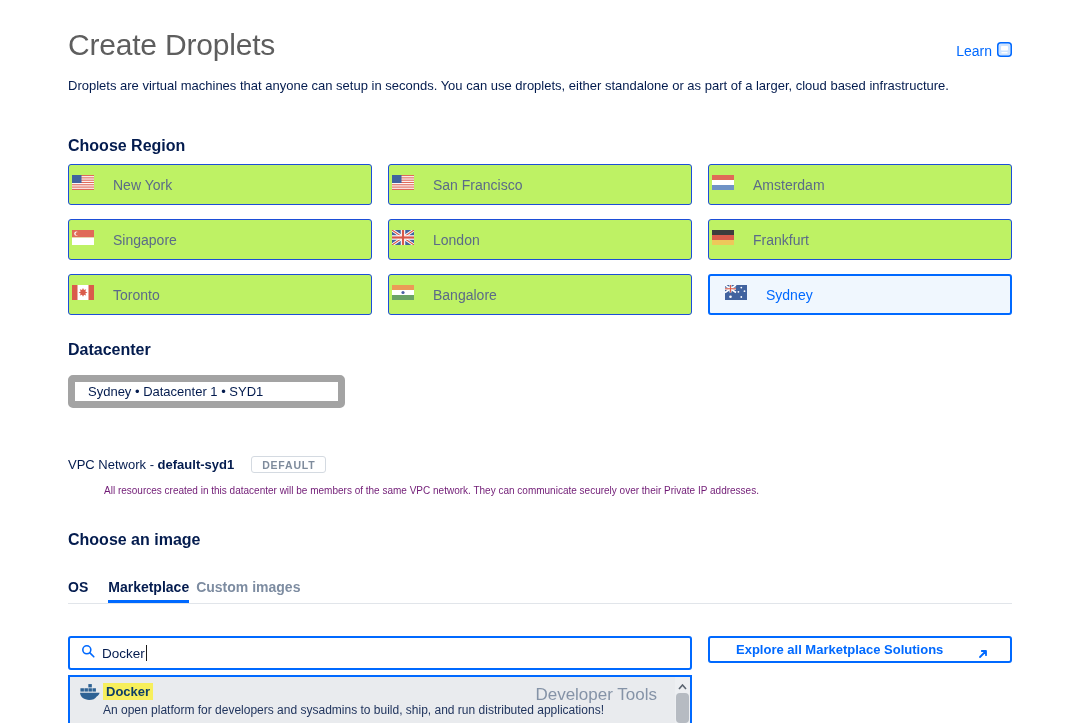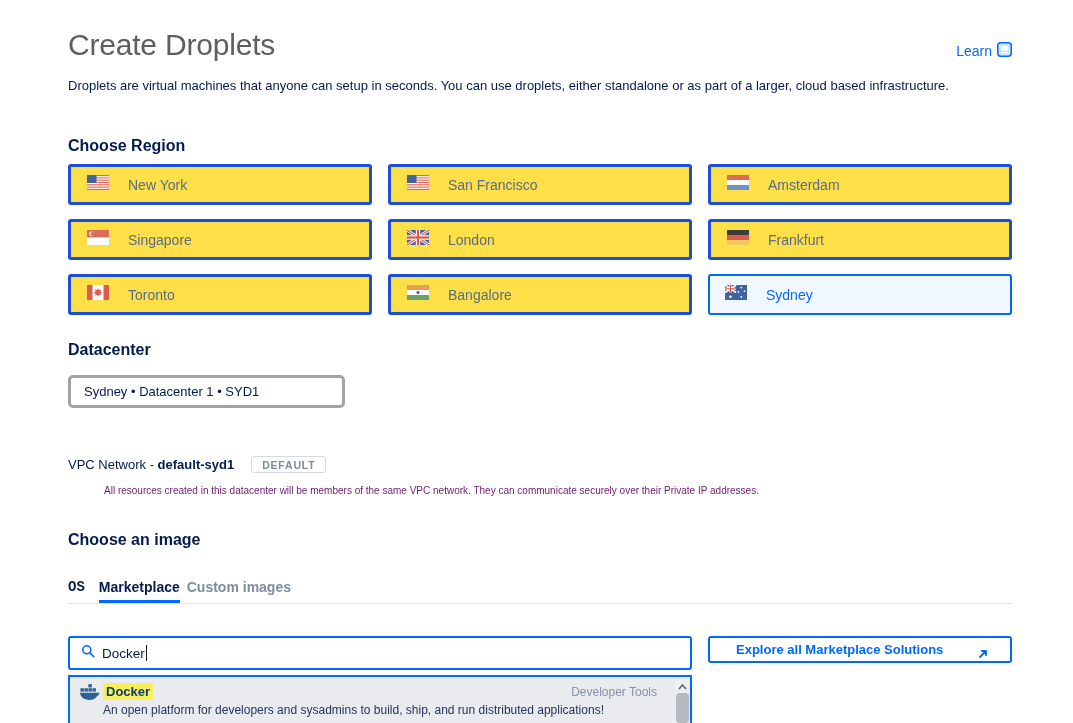--- a/index.html
+++ b/index.html
@@ -10,53 +10,53 @@
   }
   .title{position:absolute;left:68px;top:28px;margin:0;font-size:30px;font-weight:400;color:#5e5e5e;letter-spacing:-0.2px;}
   .learn{position:absolute;top:42px;right:61px;display:flex;align-items:center;gap:5px;color:#0069ff;font-size:14px;text-decoration:none;cursor:pointer;}
   .subtitle{position:absolute;left:68px;top:78px;font-size:13px;color:#031b4e;}
   .section-heading{position:absolute;left:68px;margin:0;font-size:16px;font-weight:700;color:#031b4e;}
   #region-heading{top:124px;margin-top:13px;}
   #datacenter-heading{top:341px;}
   #image-heading{top:531px;}
 
   .region-grid{position:absolute;left:68px;top:164px;width:944px;display:grid;grid-template-columns:repeat(3,304px);column-gap:16px;row-gap:14px;}
-  .region-card{box-sizing:border-box;height:41px;border:3px solid #1d4ed8;border-radius:3px;background:#fde047;display:flex;align-items:center;padding-left:16px;cursor:pointer;}
+  .region-card{box-sizing:border-box;height:41px;border:1px solid #1d4ed8;border-radius:3px;background:#bef264;display:flex;align-items:center;padding-left:3px;cursor:pointer;}
   .region-card .flag{margin-right:19px;flex:0 0 auto;}
   .region-card .label{font-size:14px;color:#5b6b88;}
   .region-card.selected{border:2px solid #0069ff;background:#f0f7fe;padding-left:15px;}
   .region-card.selected .label{color:#0069ff;}
 
-  .datacenter-select{position:absolute;left:68px;top:375px;width:277px;height:33px;box-sizing:border-box;border:3px solid #a3a3a3;border-radius:5px;background:#fff;display:flex;align-items:center;padding-left:13px;font-size:13px;color:#031b4e;cursor:pointer;}
+  .datacenter-select{position:absolute;left:68px;top:375px;width:277px;height:33px;box-sizing:border-box;border:7px solid #a3a3a3;border-radius:5px;background:#fff;display:flex;align-items:center;padding-left:13px;font-size:13px;color:#031b4e;cursor:pointer;}
 
   .vpc-row{position:absolute;left:68px;top:456px;display:flex;align-items:center;font-size:13px;color:#031b4e;}
   .vpc-name{font-weight:700;}
   .vpc-badge{margin-left:17px;border:1px solid #d4dae1;border-radius:3px;padding:2px 10px 1px;font-size:10.5px;font-weight:700;color:#7e8b9c;letter-spacing:0.8px;background:#fff;}
   .vpc-desc{position:absolute;left:68px;top:485px;font-size:10px;color:#701a75;margin-left:36px;}
 
   .tabs{position:absolute;left:68px;top:579px;width:944px;border-bottom:1px solid #e1e5ea;display:flex;}
   .tab{font-size:14px;font-weight:700;color:#031b4e;padding-bottom:5px;border-bottom:3px solid transparent;cursor:pointer;}
-  #tab-os{margin-right:14px;font-family:Liberation Mono, monospace;}
+  #tab-os{margin-right:20px;}
   #tab-marketplace{margin-right:7px;}
   .tab.active{border-bottom-color:#0069ff;}
   .tab.muted{color:#7d8ca1;}
 
   .search-box{position:absolute;left:68px;top:636px;width:624px;height:34px;box-sizing:border-box;border:2px solid #0069ff;border-radius:3px;background:#fff;display:flex;align-items:center;padding-left:11px;cursor:text;}
   .search-text{font-size:13.5px;color:#031b4e;margin-left:7px;}
   .caret{width:1px;height:16px;background:#1a1a1a;margin-left:1px;}
 
   .explore-btn{position:absolute;left:708px;top:636px;width:304px;height:27px;box-sizing:border-box;border:2px solid #0069ff;border-radius:3px;background:#fff;color:#0069ff;font-weight:700;font-size:13px;text-align:left;padding:0 0 0 26px;cursor:pointer;font-family:"Liberation Sans",sans-serif;}
   .explore-arrow{position:absolute;right:21px;top:10px;}
 
   .dropdown{position:absolute;left:68px;top:675px;width:624px;height:48px;box-sizing:border-box;border:2px solid #0069ff;border-bottom:none;background:#e9ebee;overflow:hidden;}
   .result-item{position:relative;height:100%;cursor:pointer;}
   .whale{position:absolute;left:10px;top:7px;}
   .result-name-row{position:absolute;left:33px;top:5px;}
   .result-name{font-size:13px;font-weight:700;color:#0e3e66;background:#f7ef5c;padding:1px 3px;}
-  .result-category{position:absolute;right:33px;top:8px;font-size:12px;color:#8593a7;}
+  .result-category{position:absolute;right:33px;top:8px;font-size:17px;color:#8593a7;}
   .result-desc{position:absolute;left:33px;top:26px;font-size:12px;color:#21355e;}
   .scrollbar{position:absolute;right:0;top:0;width:15px;height:100%;background:#edeff2;}
   .scroll-up{height:15px;display:flex;align-items:center;justify-content:center;cursor:pointer;}
   .scroll-thumb{position:absolute;left:1px;right:1px;top:16px;bottom:0;background:#b6bbc2;border-radius:4px;cursor:grab;}
 </style>
 </head>
 <body>
 
 <h1 class="title">Create Droplets</h1>
 

